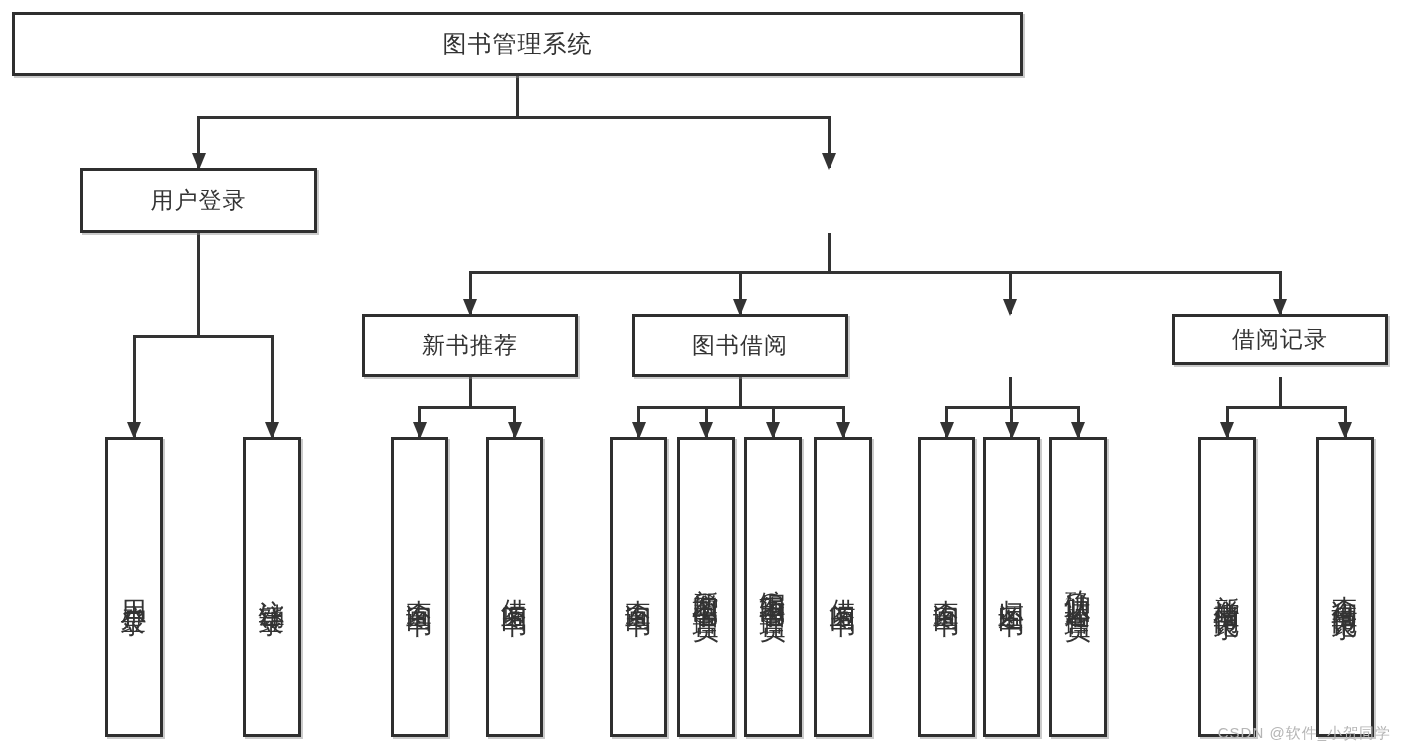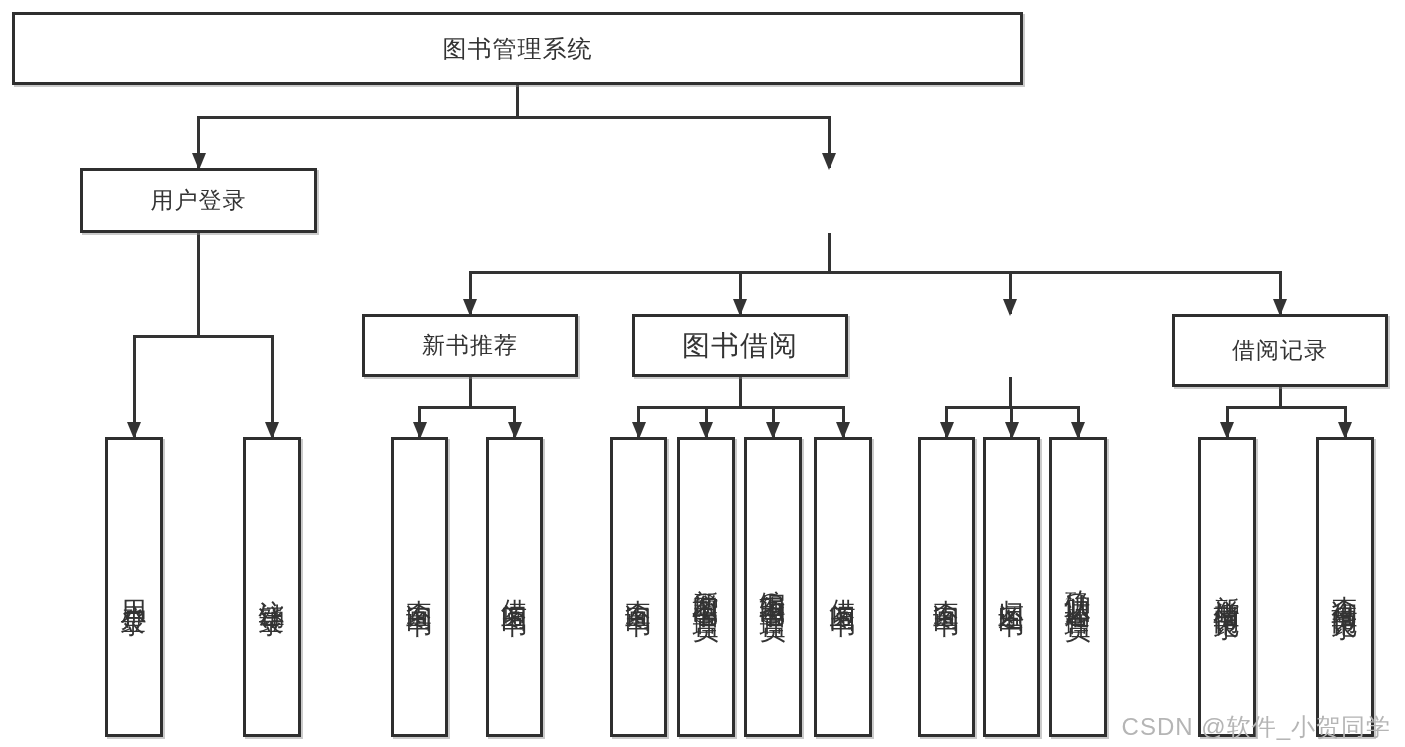--- a/index.html
+++ b/index.html
@@ -46,37 +46,37 @@
     width: 0; height: 0;
     border-left: 7px solid transparent;
     border-right: 7px solid transparent;
     border-top: 17px solid #333333;
     z-index: 1;
   }
   #watermark {
     position: absolute;
     right: 14px;
     bottom: 4px;
-    font-size: 24px;
+    font-size: 15px;
     letter-spacing: 1px;
     color: #b5b5b5;
     z-index: 5;
     white-space: nowrap;
   }
 </style>
 </head>
 <body>
 
 <div id="diagram">
   <div id="watermark" style="color: rgb(181, 181, 181);">CSDN @软件_小贺同学</div>
-<div class="node h" style="left: 12px; top: 12px; width: 1011px; height: 73px; border-color: rgb(47, 47, 47); color: rgb(51, 51, 51); background: rgb(255, 255, 255); font-size: 24px;">图书管理系统</div>
+<div class="node h" style="left: 12px; top: 12px; width: 1011px; height: 64px; border-color: rgb(47, 47, 47); color: rgb(51, 51, 51); background: rgb(255, 255, 255); font-size: 24px;">图书管理系统</div>
     <div class="node h" style="left: 80px; top: 168px; width: 237px; height: 65px; border-color: rgb(47, 47, 47); color: rgb(51, 51, 51); background: rgb(255, 255, 255); font-size: 23px;">用户登录</div>
     <div class="node h" style="left: 362px; top: 314px; width: 216px; height: 63px; border-color: rgb(47, 47, 47); color: rgb(51, 51, 51); background: rgb(255, 255, 255); font-size: 23px;">新书推荐</div>
-    <div class="node h" style="left: 632px; top: 314px; width: 216px; height: 63px; border-color: rgb(47, 47, 47); color: rgb(51, 51, 51); background: rgb(255, 255, 255); font-size: 28px;">图书借阅</div>
-    <div class="node h" style="left: 1172px; top: 314px; width: 216px; height: 73px; border-color: rgb(47, 47, 47); color: rgb(51, 51, 51); background: rgb(255, 255, 255); font-size: 23px;">借阅记录</div>
+    <div class="node h" style="left: 632px; top: 314px; width: 216px; height: 63px; border-color: rgb(47, 47, 47); color: rgb(51, 51, 51); background: rgb(255, 255, 255); font-size: 23px;">图书借阅</div>
+    <div class="node h" style="left: 1172px; top: 314px; width: 216px; height: 51px; border-color: rgb(47, 47, 47); color: rgb(51, 51, 51); background: rgb(255, 255, 255); font-size: 23px;">借阅记录</div>
     <div class="node v" style="left: 105px; top: 437px; width: 58px; height: 300px; border-color: rgb(47, 47, 47); color: rgb(51, 51, 51); background: rgb(255, 255, 255);">用户登录</div>
     <div class="node v" style="left: 243px; top: 437px; width: 58px; height: 300px; border-color: rgb(47, 47, 47); color: rgb(51, 51, 51); background: rgb(255, 255, 255);">注销登录</div>
     <div class="node v" style="left: 391px; top: 437px; width: 57px; height: 300px; border-color: rgb(47, 47, 47); color: rgb(51, 51, 51); background: rgb(255, 255, 255);">查询图书</div>
     <div class="node v" style="left: 486px; top: 437px; width: 57px; height: 300px; border-color: rgb(47, 47, 47); color: rgb(51, 51, 51); background: rgb(255, 255, 255);">借阅图书</div>
     <div class="node v" style="left: 610px; top: 437px; width: 57px; height: 300px; border-color: rgb(47, 47, 47); color: rgb(51, 51, 51); background: rgb(255, 255, 255);">查询图书</div>
     <div class="node v" style="left: 677px; top: 437px; width: 58px; height: 300px; border-color: rgb(47, 47, 47); color: rgb(51, 51, 51); background: rgb(255, 255, 255);">新增图书（管理员）</div>
     <div class="node v" style="left: 744px; top: 437px; width: 58px; height: 300px; border-color: rgb(47, 47, 47); color: rgb(51, 51, 51); background: rgb(255, 255, 255);">编辑图书（管理员）</div>
     <div class="node v" style="left: 814px; top: 437px; width: 58px; height: 300px; border-color: rgb(47, 47, 47); color: rgb(51, 51, 51); background: rgb(255, 255, 255);">借阅图书</div>
     <div class="node v" style="left: 918px; top: 437px; width: 57px; height: 300px; border-color: rgb(47, 47, 47); color: rgb(51, 51, 51); background: rgb(255, 255, 255);">查询图书</div>
     <div class="node v" style="left: 983px; top: 437px; width: 57px; height: 300px; border-color: rgb(47, 47, 47); color: rgb(51, 51, 51); background: rgb(255, 255, 255);">归还图书</div>

